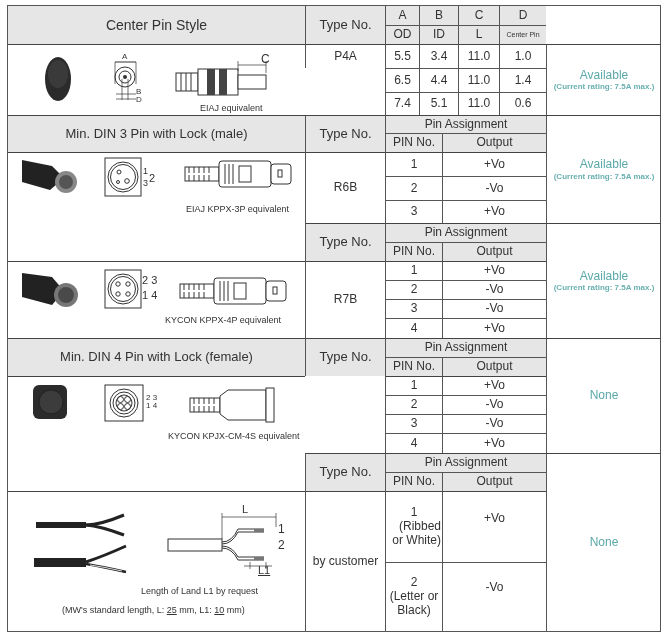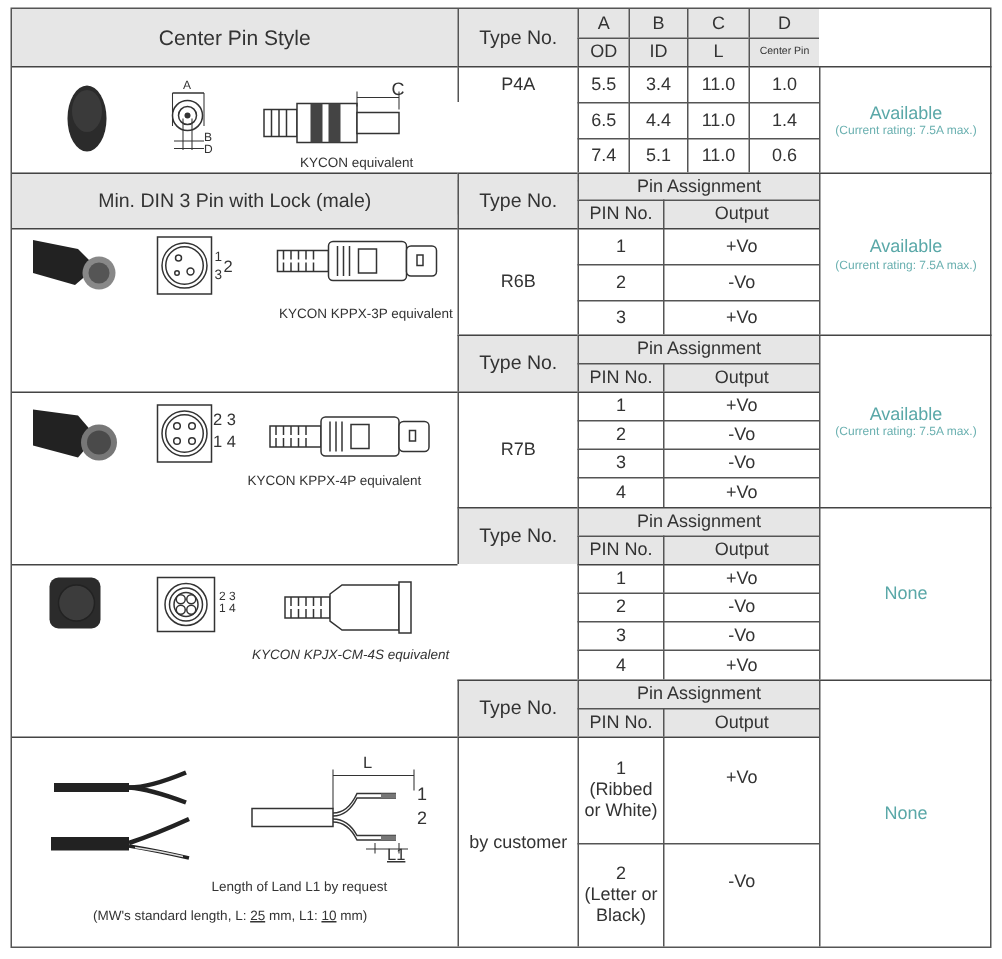--- a/index.html
+++ b/index.html
@@ -5,21 +5,21 @@
   html,body{margin:0;padding:0;background:#ffffff;}
   body{width:668px;height:639px;position:relative;overflow:hidden;font-family:"Liberation Sans",sans-serif;color:#333;}
   .tbl{position:absolute;left:7px;top:5px;width:654px;height:627px;border:1.5px solid #555;box-sizing:border-box;}
   .c{position:absolute;box-sizing:border-box;display:flex;align-items:center;justify-content:center;text-align:center;font-size:12px;color:#333;line-height:1.15;}
   .hd{background:#e6e6e6;}
   .bl{border-left:1px solid #555;}
   .bt{border-top:1px solid #555;}
   .btk{border-top:1.5px solid #444;}
   .big{font-size:14px;}
   .teal{color:#5aa8a8;}
-  .note{font-size:8px;color:#6ab0b0;}
+  .note{font-size:8px;color:#6ab0b0;font-weight:bold;}
   .avail{font-size:12px;color:#5aa8a8;}
   .cap{position:absolute;font-size:9px;color:#333;white-space:nowrap;}
   .tiny{font-size:7px;}
   svg{position:absolute;}
 </style>
 </head>
 <body>
 
 <div class="tbl">
 
@@ -64,21 +64,21 @@
       <line x1="17" y1="14" x2="17" y2="32" stroke="#333"></line>
     <rect x="24" y="10" width="40" height="26" fill="#fff" stroke="#333"></rect>
     <rect x="33" y="10" width="8" height="26" fill="#444"></rect>
     <rect x="45" y="10" width="8" height="26" fill="#444"></rect>
     <rect x="64" y="16" width="28" height="14" fill="#fff" stroke="#333"></rect>
     <line x1="64" y1="2" x2="64" y2="12" stroke="#333" stroke-width=".7"></line>
     <line x1="92" y1="2" x2="92" y2="14" stroke="#333" stroke-width=".7"></line>
     <line x1="64" y1="6" x2="92" y2="6" stroke="#333" stroke-width=".7"></line>
   </svg>
   <span class="cap" style="left:253px;top:46px;font-size:12px;">C</span>
-  <span class="cap" style="left:192px;top:97px;">KYCON equivalent</span>
+  <span class="cap" style="left:192px;top:97px;">EIAJ equivalent</span>
 
   <div class="c bl btk" style="left:297px;top:38px;width:80px;height:24px;">P4A</div>
   <div class="c bl btk" style="left:377px;top:38px;width:34px;height:24px;">5.5</div>
   <div class="c bl btk" style="left:411px;top:38px;width:39px;height:24px;">3.4</div>
   <div class="c bl btk" style="left:450px;top:38px;width:41px;height:24px;">11.0</div>
   <div class="c bl btk" style="left:491px;top:38px;width:47px;height:24px;">1.0</div>
 
   <div class="c bl bt" style="left:377px;top:62px;width:34px;height:24px;">6.5</div>
   <div class="c bl bt" style="left:411px;top:62px;width:39px;height:24px;">4.4</div>
   <div class="c bl bt" style="left:450px;top:62px;width:41px;height:24px;">11.0</div>
@@ -139,21 +139,21 @@
     <rect x="36" y="2" width="52" height="26" rx="3" fill="#fff" stroke="#333"></rect>
     <g stroke="#333">
         <line x1="42" y1="5" x2="42" y2="25"></line>
         <line x1="46" y1="5" x2="46" y2="25"></line>
         <line x1="50" y1="5" x2="50" y2="25"></line>
       </g>
     <rect x="56" y="7" width="12" height="16" fill="none" stroke="#333"></rect>
     <rect x="88" y="5" width="20" height="20" rx="3" fill="#fff" stroke="#333"></rect>
     <rect x="95" y="11" width="4" height="7" fill="none" stroke="#333"></rect>
   </svg>
-  <span class="cap" style="left:178px;top:198px;">KYCON KPPX-3P equivalent</span>
+  <span class="cap" style="left:178px;top:198px;">EIAJ KPPX-3P equivalent</span>
 
   <div class="c bl btk" style="left:297px;top:146px;width:80px;height:71px;">R6B</div>
   <div class="c bl btk" style="left:377px;top:146px;width:57px;height:24px;">1</div>
   <div class="c bl btk" style="left:434px;top:146px;width:104px;height:24px;">+Vo</div>
   <div class="c bl bt" style="left:377px;top:170px;width:57px;height:24px;">2</div>
   <div class="c bl bt" style="left:434px;top:170px;width:104px;height:24px;">-Vo</div>
   <div class="c bl bt" style="left:377px;top:194px;width:57px;height:23px;">3</div>
   <div class="c bl bt" style="left:434px;top:194px;width:104px;height:23px;">+Vo</div>
 
   <div class="c hd bl btk" style="left:297px;top:217px;width:80px;height:38px;font-size:13px;">Type No.</div>
@@ -211,20 +211,21 @@
   <div class="c bl btk" style="left:297px;top:255px;width:80px;height:77px;">R7B</div>
   <div class="c bl btk" style="left:377px;top:255px;width:57px;height:19px;">1</div>
   <div class="c bl btk" style="left:434px;top:255px;width:104px;height:19px;">+Vo</div>
   <div class="c bl bt" style="left:377px;top:274px;width:57px;height:19px;">2</div>
   <div class="c bl bt" style="left:434px;top:274px;width:104px;height:19px;">-Vo</div>
   <div class="c bl bt" style="left:377px;top:293px;width:57px;height:19px;">3</div>
   <div class="c bl bt" style="left:434px;top:293px;width:104px;height:19px;">-Vo</div>
   <div class="c bl bt" style="left:377px;top:312px;width:57px;height:20px;">4</div>
   <div class="c bl bt" style="left:434px;top:312px;width:104px;height:20px;">+Vo</div>
 
+  <div class="c hd btk" style="left:0;top:332px;width:297px;height:38px;font-size:13px;">Min. DIN 4 Pin with Lock  (female)</div>
   <div class="c hd bl btk" style="left:297px;top:332px;width:80px;height:38px;font-size:13px;">Type No.</div>
   <div class="c hd bl btk" style="left:377px;top:332px;width:161px;height:19px;">Pin Assignment</div>
   <div class="c hd bl bt" style="left:377px;top:351px;width:57px;height:19px;">PIN No.</div>
   <div class="c hd bl bt" style="left:434px;top:351px;width:104px;height:19px;">Output</div>
   <div class="c bl btk" style="left:538px;top:332px;width:115px;height:115px;flex-direction:column;">
     <span class="avail">None</span>
   </div>
 
   <div class="c btk" style="left:0;top:370px;width:297px;height:77px;"></div>
   <svg style="left:24px;top:378px;" width="36" height="36" viewBox="0 0 36 36">
@@ -253,21 +254,21 @@
         <line x1="26" y1="11" x2="26" y2="17"></line>
         <line x1="6" y1="19" x2="6" y2="25"></line>
         <line x1="11" y1="19" x2="11" y2="25"></line>
         <line x1="16" y1="19" x2="16" y2="25"></line>
         <line x1="21" y1="19" x2="21" y2="25"></line>
         <line x1="26" y1="19" x2="26" y2="25"></line>
       </g>
     <path d="M32 9 L40 3 L78 3 L78 33 L40 33 L32 27 Z" fill="#fff" stroke="#333"></path>
     <rect x="78" y="1" width="8" height="34" fill="#fff" stroke="#333"></rect>
   </svg>
-  <span class="cap" style="left:160px;top:425px;font-style:italic;">KYCON  KPJX-CM-4S equivalent</span>
+  <span class="cap" style="left:160px;top:425px;">KYCON  KPJX-CM-4S equivalent</span>
 
   <div class="c bl btk" style="left:377px;top:370px;width:57px;height:19px;">1</div>
   <div class="c bl btk" style="left:434px;top:370px;width:104px;height:19px;">+Vo</div>
   <div class="c bl bt" style="left:377px;top:389px;width:57px;height:19px;">2</div>
   <div class="c bl bt" style="left:434px;top:389px;width:104px;height:19px;">-Vo</div>
   <div class="c bl bt" style="left:377px;top:408px;width:57px;height:19px;">3</div>
   <div class="c bl bt" style="left:434px;top:408px;width:104px;height:19px;">-Vo</div>
   <div class="c bl bt" style="left:377px;top:427px;width:57px;height:20px;">4</div>
   <div class="c bl bt" style="left:434px;top:427px;width:104px;height:20px;">+Vo</div>
 
@@ -309,21 +310,21 @@
   <span class="cap" style="left:270px;top:532px;font-size:12px;">2</span>
   <span class="cap" style="left:250px;top:558px;font-size:11px;text-decoration:underline;">L1</span>
   <span class="cap" style="left:133px;top:580px;">Length of Land L1 by request</span>
   <span class="cap" style="left:54px;top:599px;">
     <span>(MW's standard length, L: </span><u>25</u><span> mm,  L1: </span><u>10</u><span> mm)</span>
   </span>
 
   <div class="c bl btk" style="left:297px;top:485px;width:80px;height:140px;">by customer</div>
   <div class="c bl btk" style="left:377px;top:485px;width:57px;height:71px;flex-direction:column;">
     <span>1</span>
-    <span style="padding:0 1px;">(Ribbed or White)</span>
+    <span style="padding:0 1px;text-align:right;">(Ribbed or White)</span>
   </div>
   <div class="c bl btk" style="left:434px;top:485px;width:104px;height:71px;align-items:flex-start;padding-top:20px;">+Vo</div>
   <div class="c bl bt" style="left:377px;top:556px;width:57px;height:69px;flex-direction:column;">
     <span>2</span>
     <span style="padding:0 1px;">(Letter or Black)</span>
   </div>
   <div class="c bl bt" style="left:434px;top:556px;width:104px;height:69px;align-items:flex-start;padding-top:18px;">-Vo</div>
 
 </div>
 

